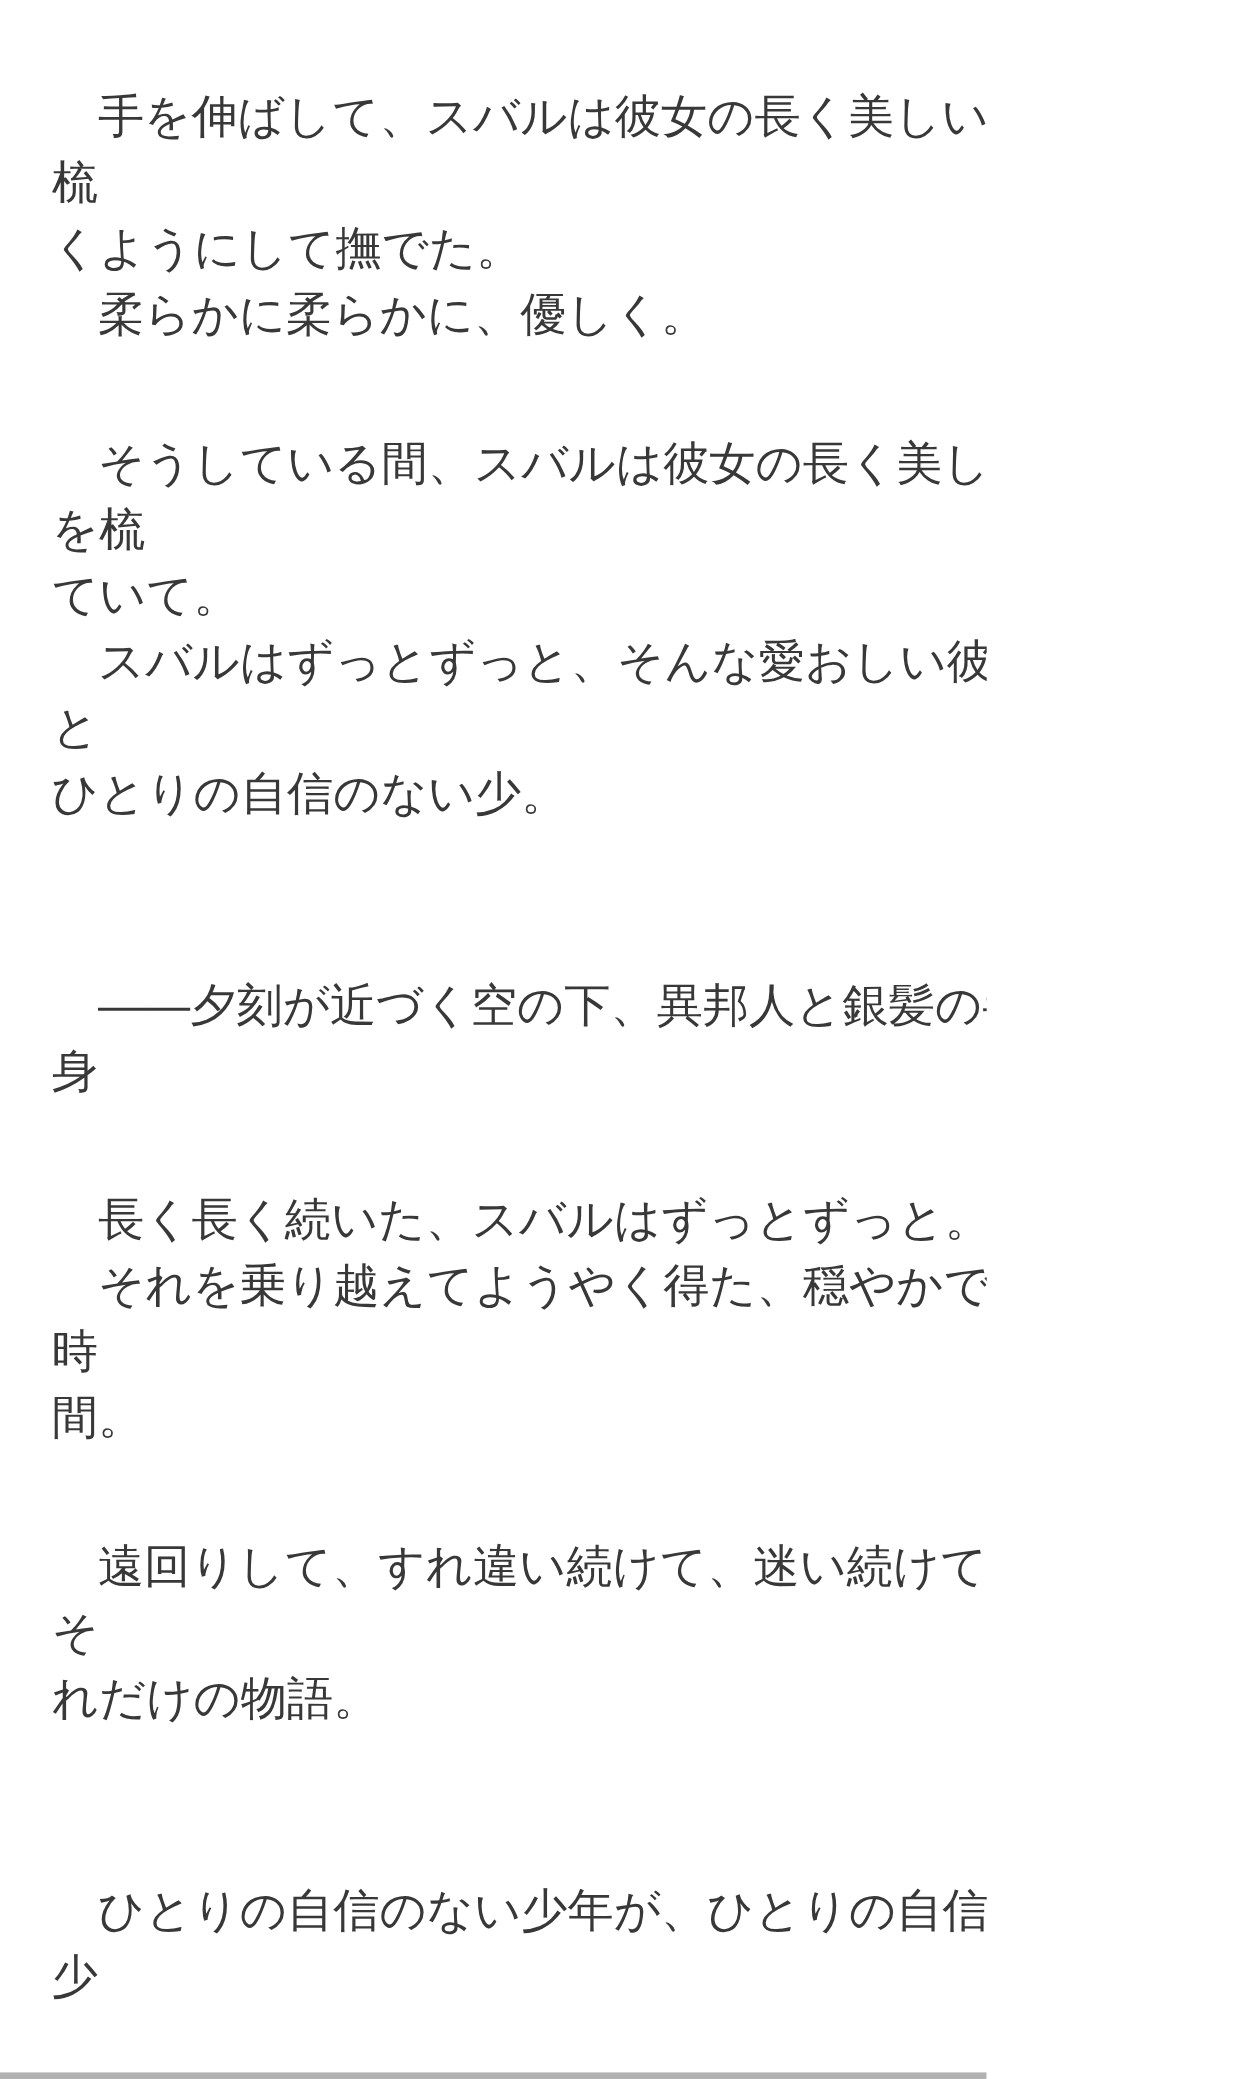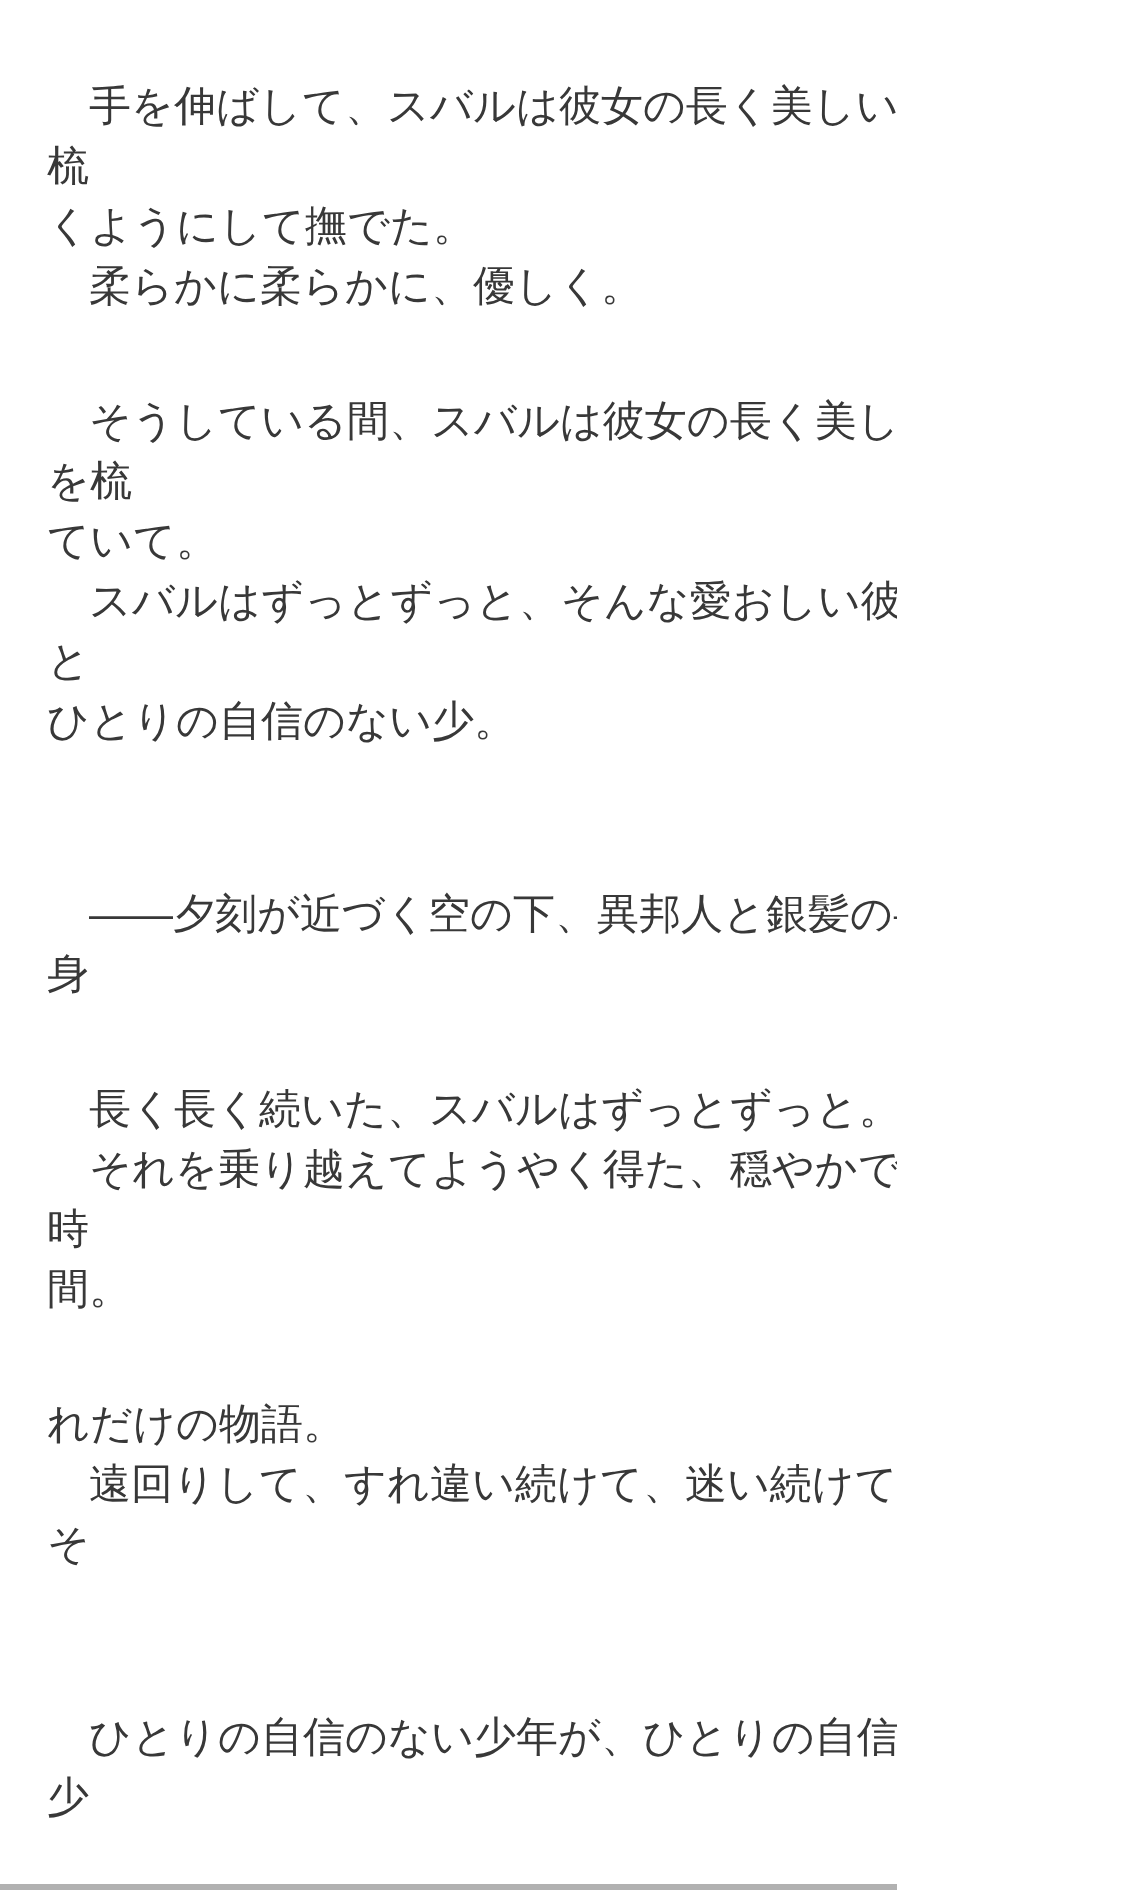--- a/index.html
+++ b/index.html
@@ -67,22 +67,22 @@
     <p class="line">　――夕刻が近づく空の下、異邦人と銀髪の半魔が身</p>
 
     <div class="spacer s1"></div>
 
     <p class="line">　長く長く続いた、スバルはずっとずっと。</p>
     <p class="line">　それを乗り越えてようやく得た、穏やかで静かな時</p>
     <p class="line">間。</p>
 
     <div class="spacer s1"></div>
 
+    <p class="line">　遠回りして、すれ違い続けて、迷い続けてきた、そ</p>
     <p class="line">れだけの物語。</p>
-    <p class="line">　遠回りして、すれ違い続けて、迷い続けてきた、そ</p>
 
     <div class="spacer s2"></div>
 
     <p class="line">　ひとりの自信のない少年が、ひとりの自信のない少</p>
 
   </div>
 
   <div class="bottom-bar"></div>
 
 </div>

